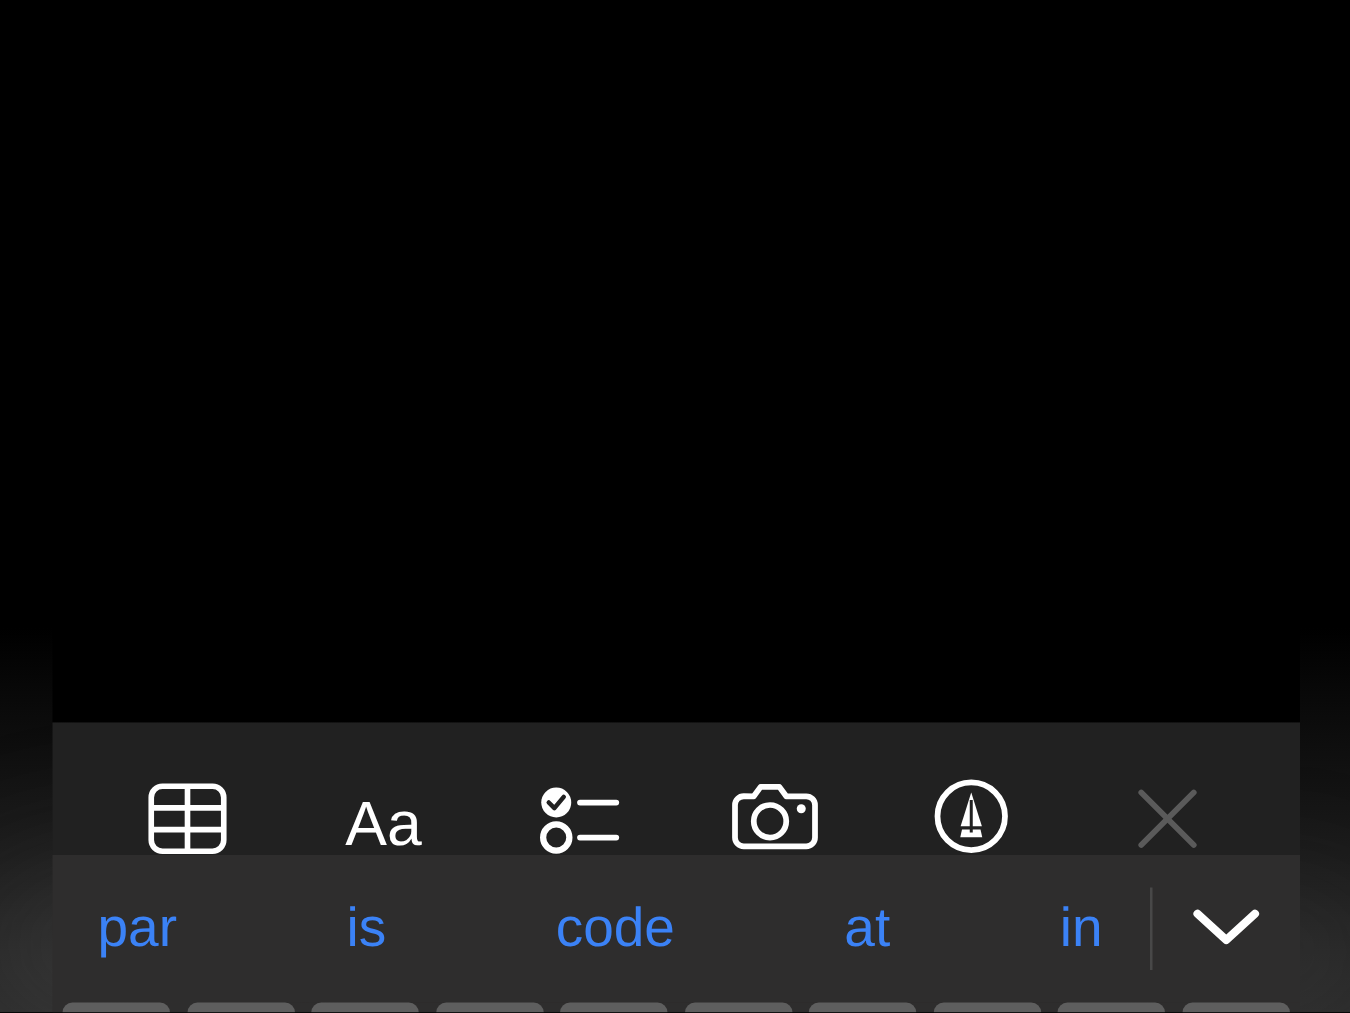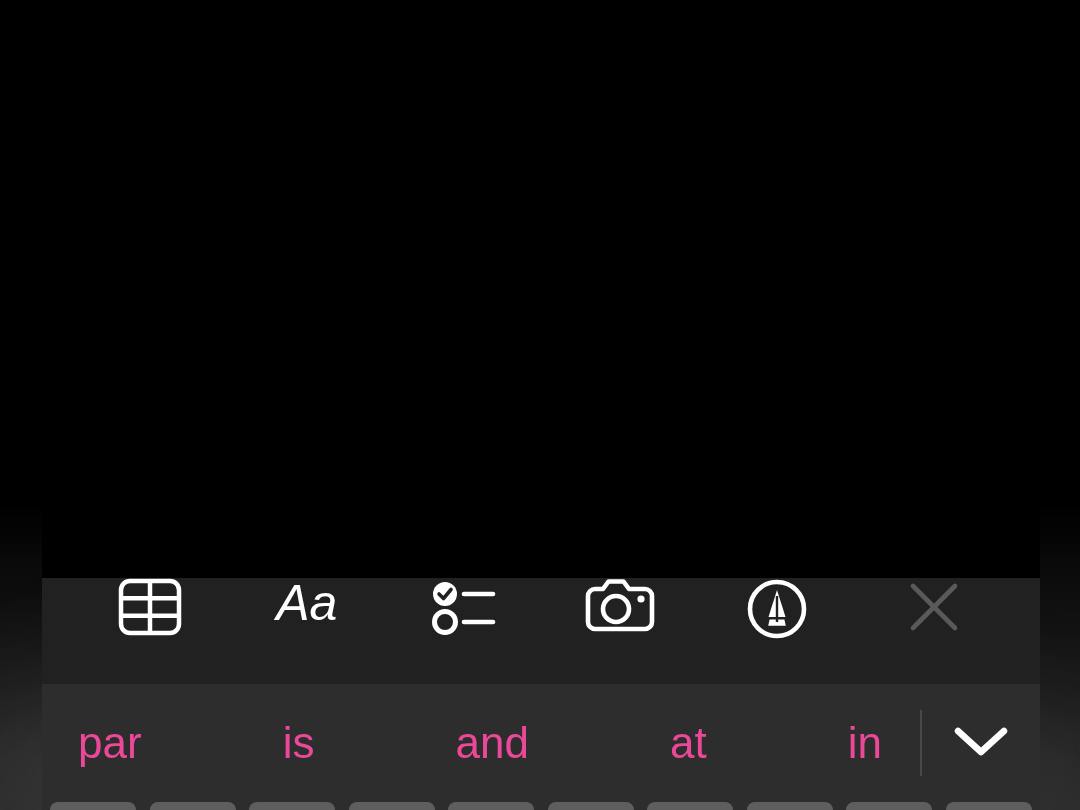--- a/index.html
+++ b/index.html
@@ -58,26 +58,25 @@
     left:42px; top:578px; width:998px; height:106px;
     background:#212121;
     display:flex;
     align-items:center;
     justify-content:space-between;
     padding:0 58px 0 60px;
   }
   .tool-btn {
     width:96px; height:106px;
     display:flex;
-    align-items:flex-start;
+    align-items:flex-end;
     justify-content:center;
     cursor:pointer;
     background:transparent;
     border:none;
-    font-style:italic;
   }
   .tool-btn svg { display:block; }
   .aa-label {
     color:#ffffff;
     font-size:50px;
     font-weight:300;
     letter-spacing:0px;
     line-height:1;
     font-family:"Liberation Sans", sans-serif;
   }
@@ -92,21 +91,21 @@
   }
   #suggestion-words {
     flex:1 1 auto;
     height:118px;
     display:flex;
     align-items:center;
     justify-content:space-between;
     padding:0 28px 0 26px;
   }
   .suggestion {
-    color:#ec4899;
+    color:#3b82f6;
     font-size:44px;
     font-weight:400;
     line-height:1;
     padding:6px 10px;
     white-space:nowrap;
     cursor:pointer;
     font-family:"Liberation Sans", sans-serif;
   }
   #suggestion-divider {
     width:2px;
@@ -226,21 +225,21 @@
         </svg>
       </span>
     </div>
 
   </div>
 
   <div id="suggestions">
     <div id="suggestion-words">
       <span class="suggestion">par</span>
       <span class="suggestion">is</span>
-      <span class="suggestion">and</span>
+      <span class="suggestion">code</span>
       <span class="suggestion">at</span>
       <span class="suggestion">in</span>
     </div>
     <div id="suggestion-divider"></div>
     <div id="collapse-btn">
       <span>
         <svg width="62" height="40" viewBox="0 0 62 40">
           <polyline points="8,10 31,31 54,10" fill="none" stroke="#ffffff" stroke-width="6.5" stroke-linecap="round" stroke-linejoin="round"></polyline>
         </svg>
       </span>

